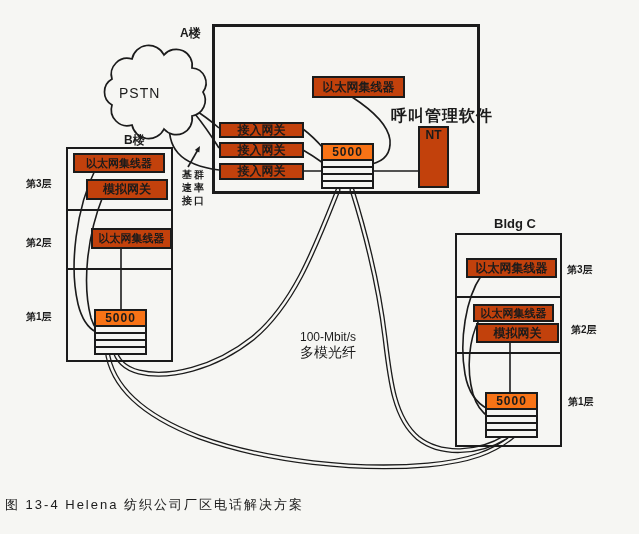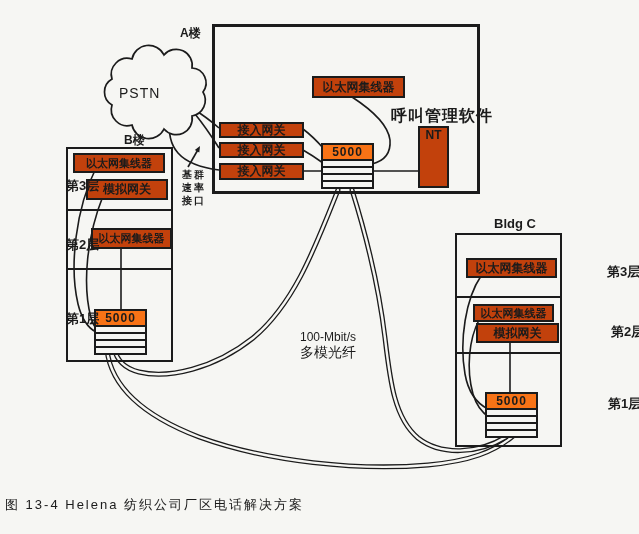--- a/index.html
+++ b/index.html
@@ -12,21 +12,21 @@
   .divider{position:absolute;background:#1b1b1b;height:2px;z-index:2;}
   .node{position:absolute;box-sizing:border-box;border:2px solid #1b1b1b;background:#c2410c;
         z-index:3;display:flex;align-items:center;justify-content:center;
         font-weight:600;white-space:nowrap;}
   .lbl{position:absolute;z-index:4;white-space:nowrap;font-weight:700;}
   .stack{position:absolute;box-sizing:border-box;border:2px solid #1b1b1b;background:#f97316;z-index:3;}
   .stack-label{height:14px;line-height:14px;border-bottom:2px solid #1b1b1b;text-align:center;
                font-size:12px;font-weight:700;letter-spacing:1px;}
   .stripe{height:5px;border-bottom:2px solid #1b1b1b;background:#f6f6f3;}
   .stripe:last-child{border-bottom:none;}
-  .floor{font-size:13px;margin-left:40px;}
+  .floor{font-size:10px;}
   .vtext{line-height:13px;font-size:10px;letter-spacing:2px;text-align:center;}
   .caption{position:absolute;left:5px;top:496px;width:535px;font-size:13px;
            letter-spacing:2px;z-index:4;font-weight:500;}
 </style>
 </head>
 <body>
 
 <div id="canvas">
 
   <svg id="wires" width="639" height="534" viewBox="0 0 639 534">

